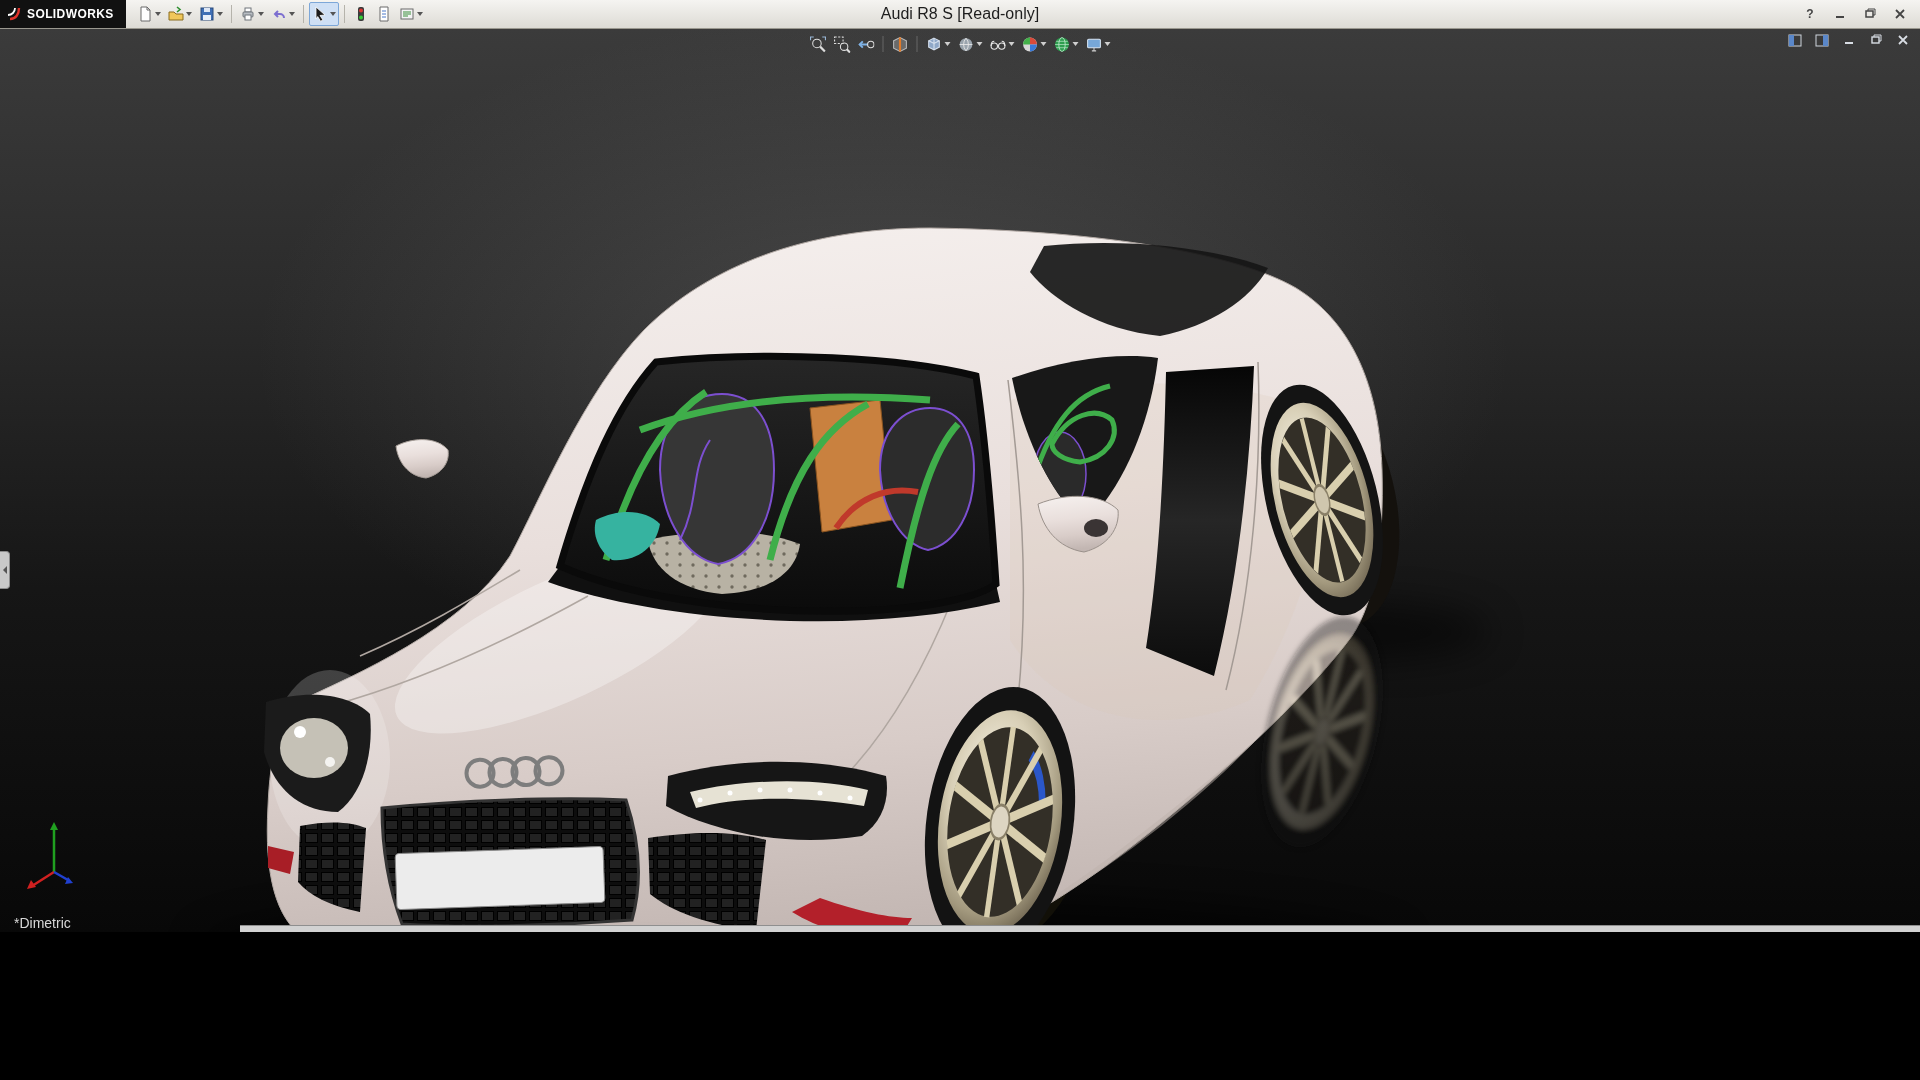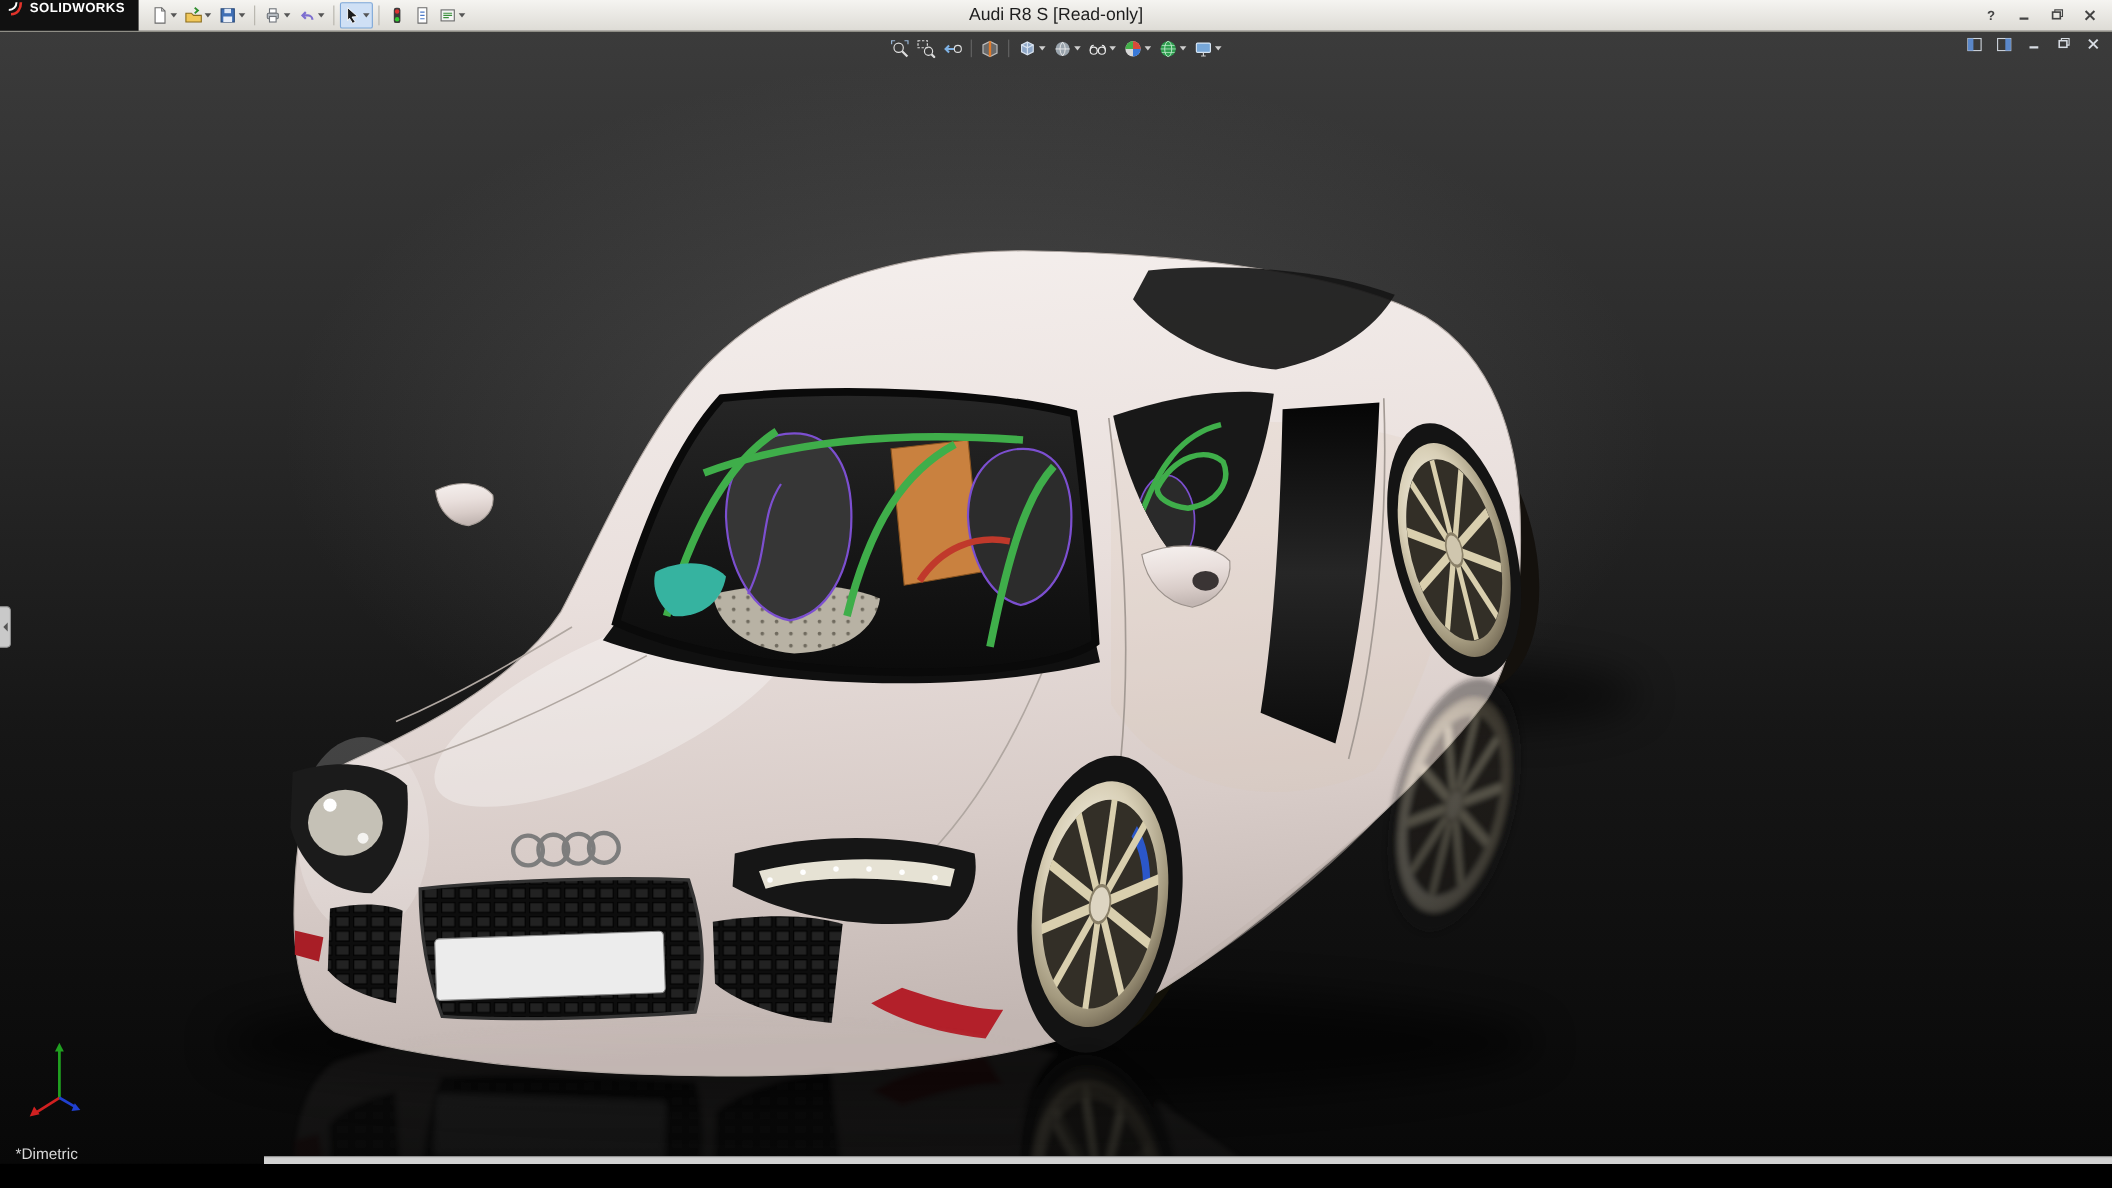--- a/index.html
+++ b/index.html
@@ -1,37 +1,37 @@
 <!DOCTYPE html>
 <html><head>
 <meta charset="utf-8">
 <style>
   html,body{margin:0;padding:0;width:1920px;height:1080px;overflow:hidden;
     font-family:"Liberation Sans",sans-serif;background:#000;}
   
   .titlebar{position:absolute;top:0;left:0;width:1920px;height:28px;
     background:linear-gradient(#f5f4f1,#dddbd5);border-bottom:1px solid #9a988f;
     display:flex;align-items:center;z-index:20;}
-  .logo{height:28px;background:#111;color:#fff;display:flex;
+  .logo{height:28px;background:#111;color:#fff;display:flex;align-items:center;
     gap:5px;padding:0 12px 0 7px;}
   .logo-text{font-weight:bold;font-size:12px;letter-spacing:.4px;}
   .tb{display:flex;align-items:center;gap:1px;padding-left:8px;}
   .tb-btn{height:22px;display:flex;align-items:center;padding:0 2px;
     border:1px solid transparent;border-radius:2px;cursor:default;}
   .tb-btn.pressed{background:#cfe0f5;border-color:#7da7d8;}
   .caret{width:0;height:0;border-left:3px solid transparent;border-right:3px solid transparent;
     border-top:4px solid #555;margin-left:2px;}
   .caret.light{border-top-color:#cfcfcf;}
   .tb-sep{width:1px;height:18px;background:#b5b3ab;margin:0 4px;}
   .win-title{position:absolute;left:50%;transform:translateX(-50%);font-size:16px;color:#1d1d1d;}
   .win-controls{margin-left:auto;display:flex;align-items:center;gap:10px;padding-right:10px;}
   .wc-btn{width:20px;height:18px;display:flex;align-items:center;justify-content:center;
     color:#444;font-size:12px;font-weight:bold;}
   
-  .viewport{position:absolute;top:28px;left:0;width:1920px;height:1030px;overflow:hidden;
+  .viewport{position:absolute;top:28px;left:0;width:1920px;height:904px;overflow:hidden;
     background:radial-gradient(ellipse 950px 520px at 46% 36%,rgba(125,125,125,.32),rgba(0,0,0,0) 66%),
                linear-gradient(#3b3b3b,#2b2b2b 30%,#161616 62%,#080808);}
   .hud{position:absolute;top:5px;left:50%;transform:translateX(-50%);display:flex;
     align-items:center;gap:3px;z-index:6;}
   .hud-btn{height:22px;display:flex;align-items:center;padding:0 2px;border-radius:2px;}
   .hud-sep{width:1px;height:16px;background:rgba(255,255,255,.22);margin:0 3px;}
   .doc-controls{position:absolute;top:4px;right:8px;display:flex;align-items:center;gap:9px;z-index:6;}
   .dc-btn{width:18px;height:16px;display:flex;align-items:center;justify-content:center;}
   .view-label{position:absolute;left:14px;bottom:1px;color:#d8d8d8;font-size:14px;z-index:6;}
   .triad{position:absolute;left:22px;bottom:40px;z-index:5;}

